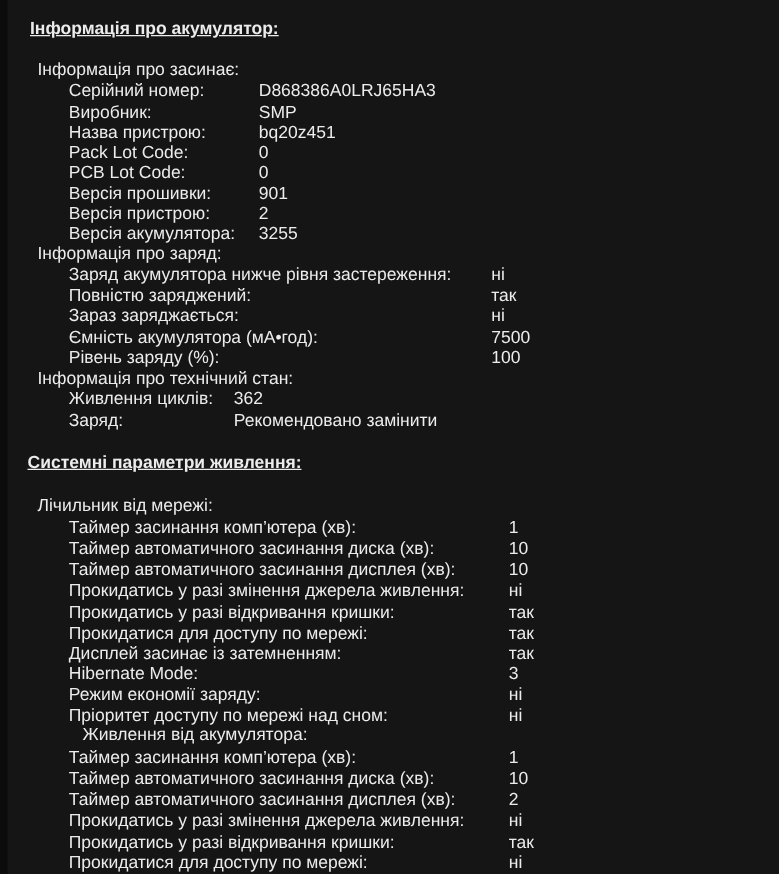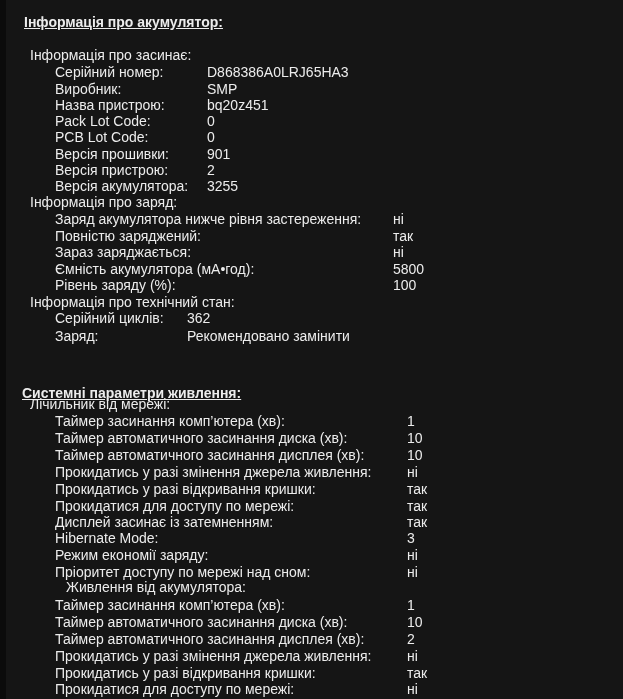--- a/index.html
+++ b/index.html
@@ -67,38 +67,38 @@
 <div class="row" style="left:55px;top:228px;width:500px;">
     <span class="k">Повністю заряджений:</span>
     <span class="v" style="left:338px">так</span>
   </div>
 <div class="row" style="left:55px;top:244px;width:500px;">
     <span class="k">Зараз заряджається:</span>
     <span class="v" style="left:338px">ні</span>
   </div>
 <div class="row" style="left:55px;top:261px;width:500px;">
     <span class="k">Ємність акумулятора (мА•год):</span>
-    <span class="v" style="left:338px">5800</span>
+    <span class="v" style="left:338px">7500</span>
   </div>
 <div class="row" style="left:55px;top:277px;width:500px;">
     <span class="k">Рівень заряду (%):</span>
     <span class="v" style="left:338px">100</span>
   </div>
 
 <div class="row h2" style="left:30px;top:294px;">Інформація про технічний стан:</div>
 <div class="row" style="left:55px;top:310px;width:450px;">
-    <span class="k">Серійний циклів:</span>
+    <span class="k">Живлення циклів:</span>
     <span class="v" style="left:132px">362</span>
   </div>
 <div class="row" style="left:55px;top:328px;width:450px;">
     <span class="k">Заряд:</span>
     <span class="v" style="left:132px">Рекомендовано замінити</span>
   </div>
 
-<div class="row h1" style="left:22px;top:361px;margin-top:24px;">Системні параметри живлення:</div>
+<div class="row h1" style="left:22px;top:361px;">Системні параметри живлення:</div>
 
 <div class="row h2" style="left:30px;top:396px;">Лічильник від мережі:</div>
 <div class="row" style="left:55px;top:413px;width:520px;">
     <span class="k">Таймер засинання комп’ютера (хв):</span>
     <span class="v" style="left:352px">1</span>
   </div>
 <div class="row" style="left:55px;top:430px;width:520px;">
     <span class="k">Таймер автоматичного засинання диска (хв):</span>
     <span class="v" style="left:352px">10</span>
   </div>

